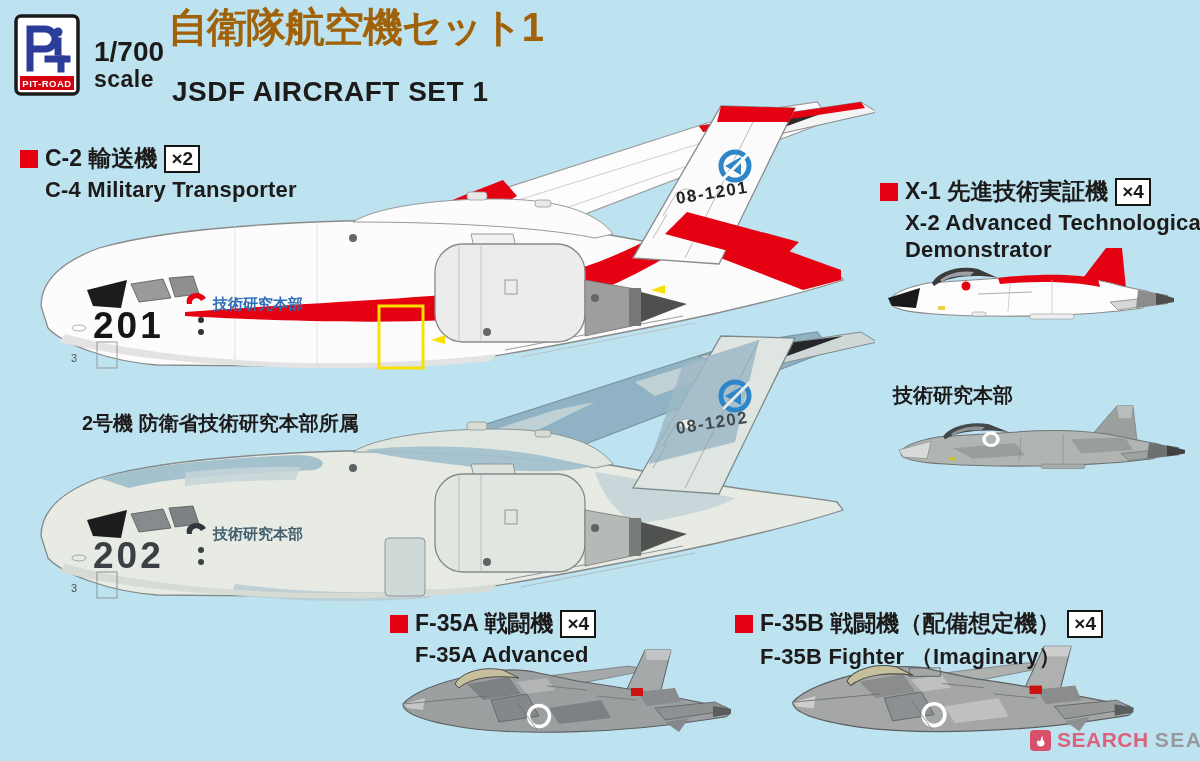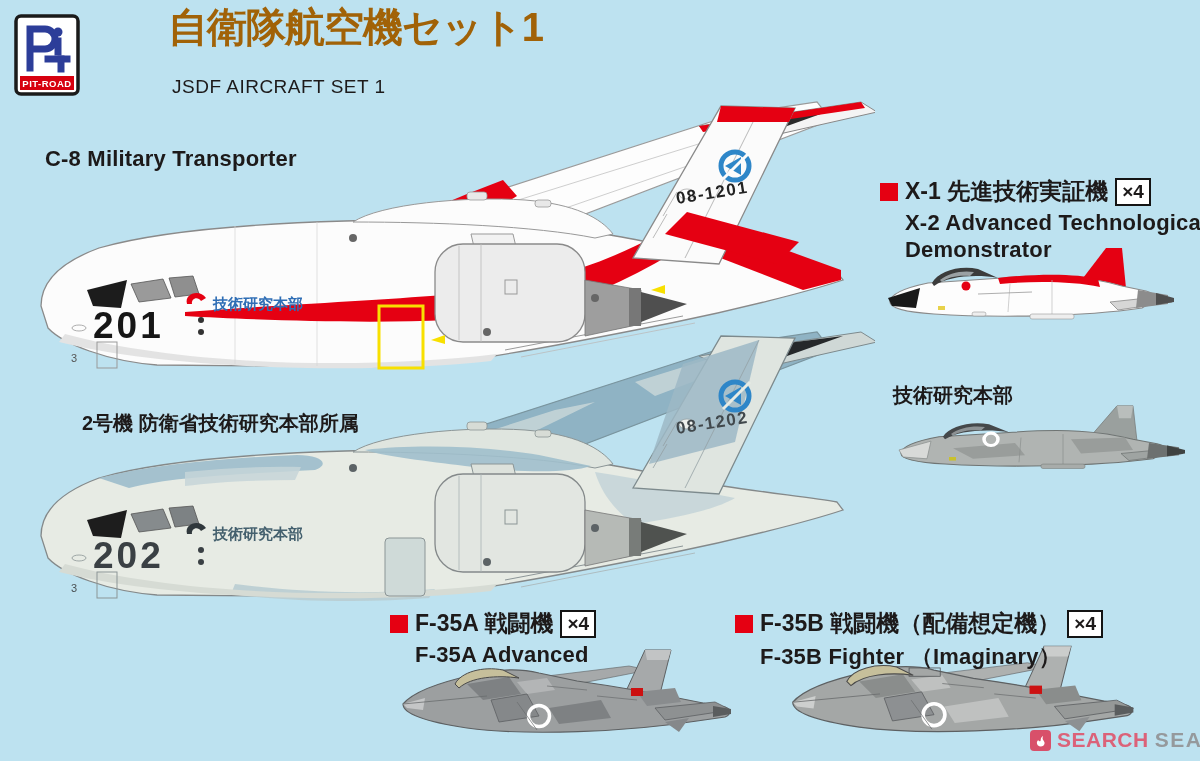--- a/index.html
+++ b/index.html
@@ -6,21 +6,21 @@
   body{font-family:"Liberation Sans","DejaVu Sans",sans-serif;background:#9fc7d8;}
   .stage{position:relative;width:1200px;height:761px;background:#bde2f0;overflow:hidden;}
   .abs{position:absolute;}
 
   
   .logo-box{left:14px;top:14px;}
   .scale-block{left:94px;top:38px;color:#1d1a1a;font-weight:900;line-height:1;}
   .scale-value{font-size:28px;letter-spacing:0;}
   .scale-word{font-size:23px;margin-top:2px;letter-spacing:0.5px;}
   .title-jp{left:168px;top:0;font-size:40px;font-weight:900;color:#a16207;letter-spacing:-1px;white-space:nowrap;}
-  .title-en{left:172px;top:76px;font-size:19px;font-weight:400;color:#1d1a1a;letter-spacing:0.5px;white-space:nowrap;}
+  .title-en{left:172px;top:76px;font-size:28px;font-weight:700;color:#1d1a1a;letter-spacing:0.5px;white-space:nowrap;}
 
   
   .kit-label{color:#1d1a1a;white-space:nowrap;}
   .kit-label .row{display:flex;align-items:center;gap:7px;}
   .bullet{display:inline-block;width:18px;height:18px;background:#e50012;flex:0 0 auto;}
   .jp-name{font-size:23px;font-weight:800;}
   .count-badge{display:inline-block;font-size:19px;font-weight:800;border:2.5px solid #141414;background:#ffffff;padding:0 5px;line-height:24px;}
   .en-name{font-size:22px;font-weight:700;margin-left:25px;margin-top:3px;letter-spacing:0.2px;}
   .note{font-size:19px;font-weight:600;color:#1d1a1a;white-space:nowrap;}
 
@@ -246,25 +246,34 @@
     <g stroke="#2c3d99" stroke-width="7" fill="none" stroke-linecap="square">
       <path d="M16 54 V15 H31 a10 10 0 0 1 0 20 H16"></path>
       <path d="M44 27 v11"></path>
       <path d="M34 45 h19"></path>
       <path d="M47 45 v10"></path>
     </g>
     <circle cx="44" cy="18" r="4.5" fill="#2c3d99"></circle>
     <rect x="6" y="62" width="54" height="14" fill="#d7000f"></rect>
     <text x="33" y="73" text-anchor="middle" font-size="9.5" font-weight="bold" fill="#ffffff" letter-spacing="0.5">PIT-ROAD</text>
   </svg>
+  <div class="abs scale-block">
+    <div class="scale-value">1/700</div>
+    <div class="scale-word">scale</div>
+  </div>
   <div class="abs title-jp">自衛隊航空機セット1</div>
   <div class="abs title-en">JSDF AIRCRAFT SET 1</div>
 
   <div class="abs kit-label" style="left:20px;top:143px">
-    <div class="en-name">C-8 Military Transporter</div>
+    <div class="row">
+      <span class="bullet"></span>
+      <span class="jp-name">C-2 輸送機</span>
+      <span class="count-badge">×2</span>
+    </div>
+    <div class="en-name">C-4 Military Transporter</div>
   </div>
 
   <div class="abs kit-label" style="left:880px;top:176px">
     <div class="row">
       <span class="bullet"></span>
       <span class="jp-name">X-1 先進技術実証機</span>
       <span class="count-badge">×4</span>
     </div>
     <div class="en-name">X-2 Advanced Technological</div>
     <div class="en-name" style="margin-top:1px">Demonstrator</div>

